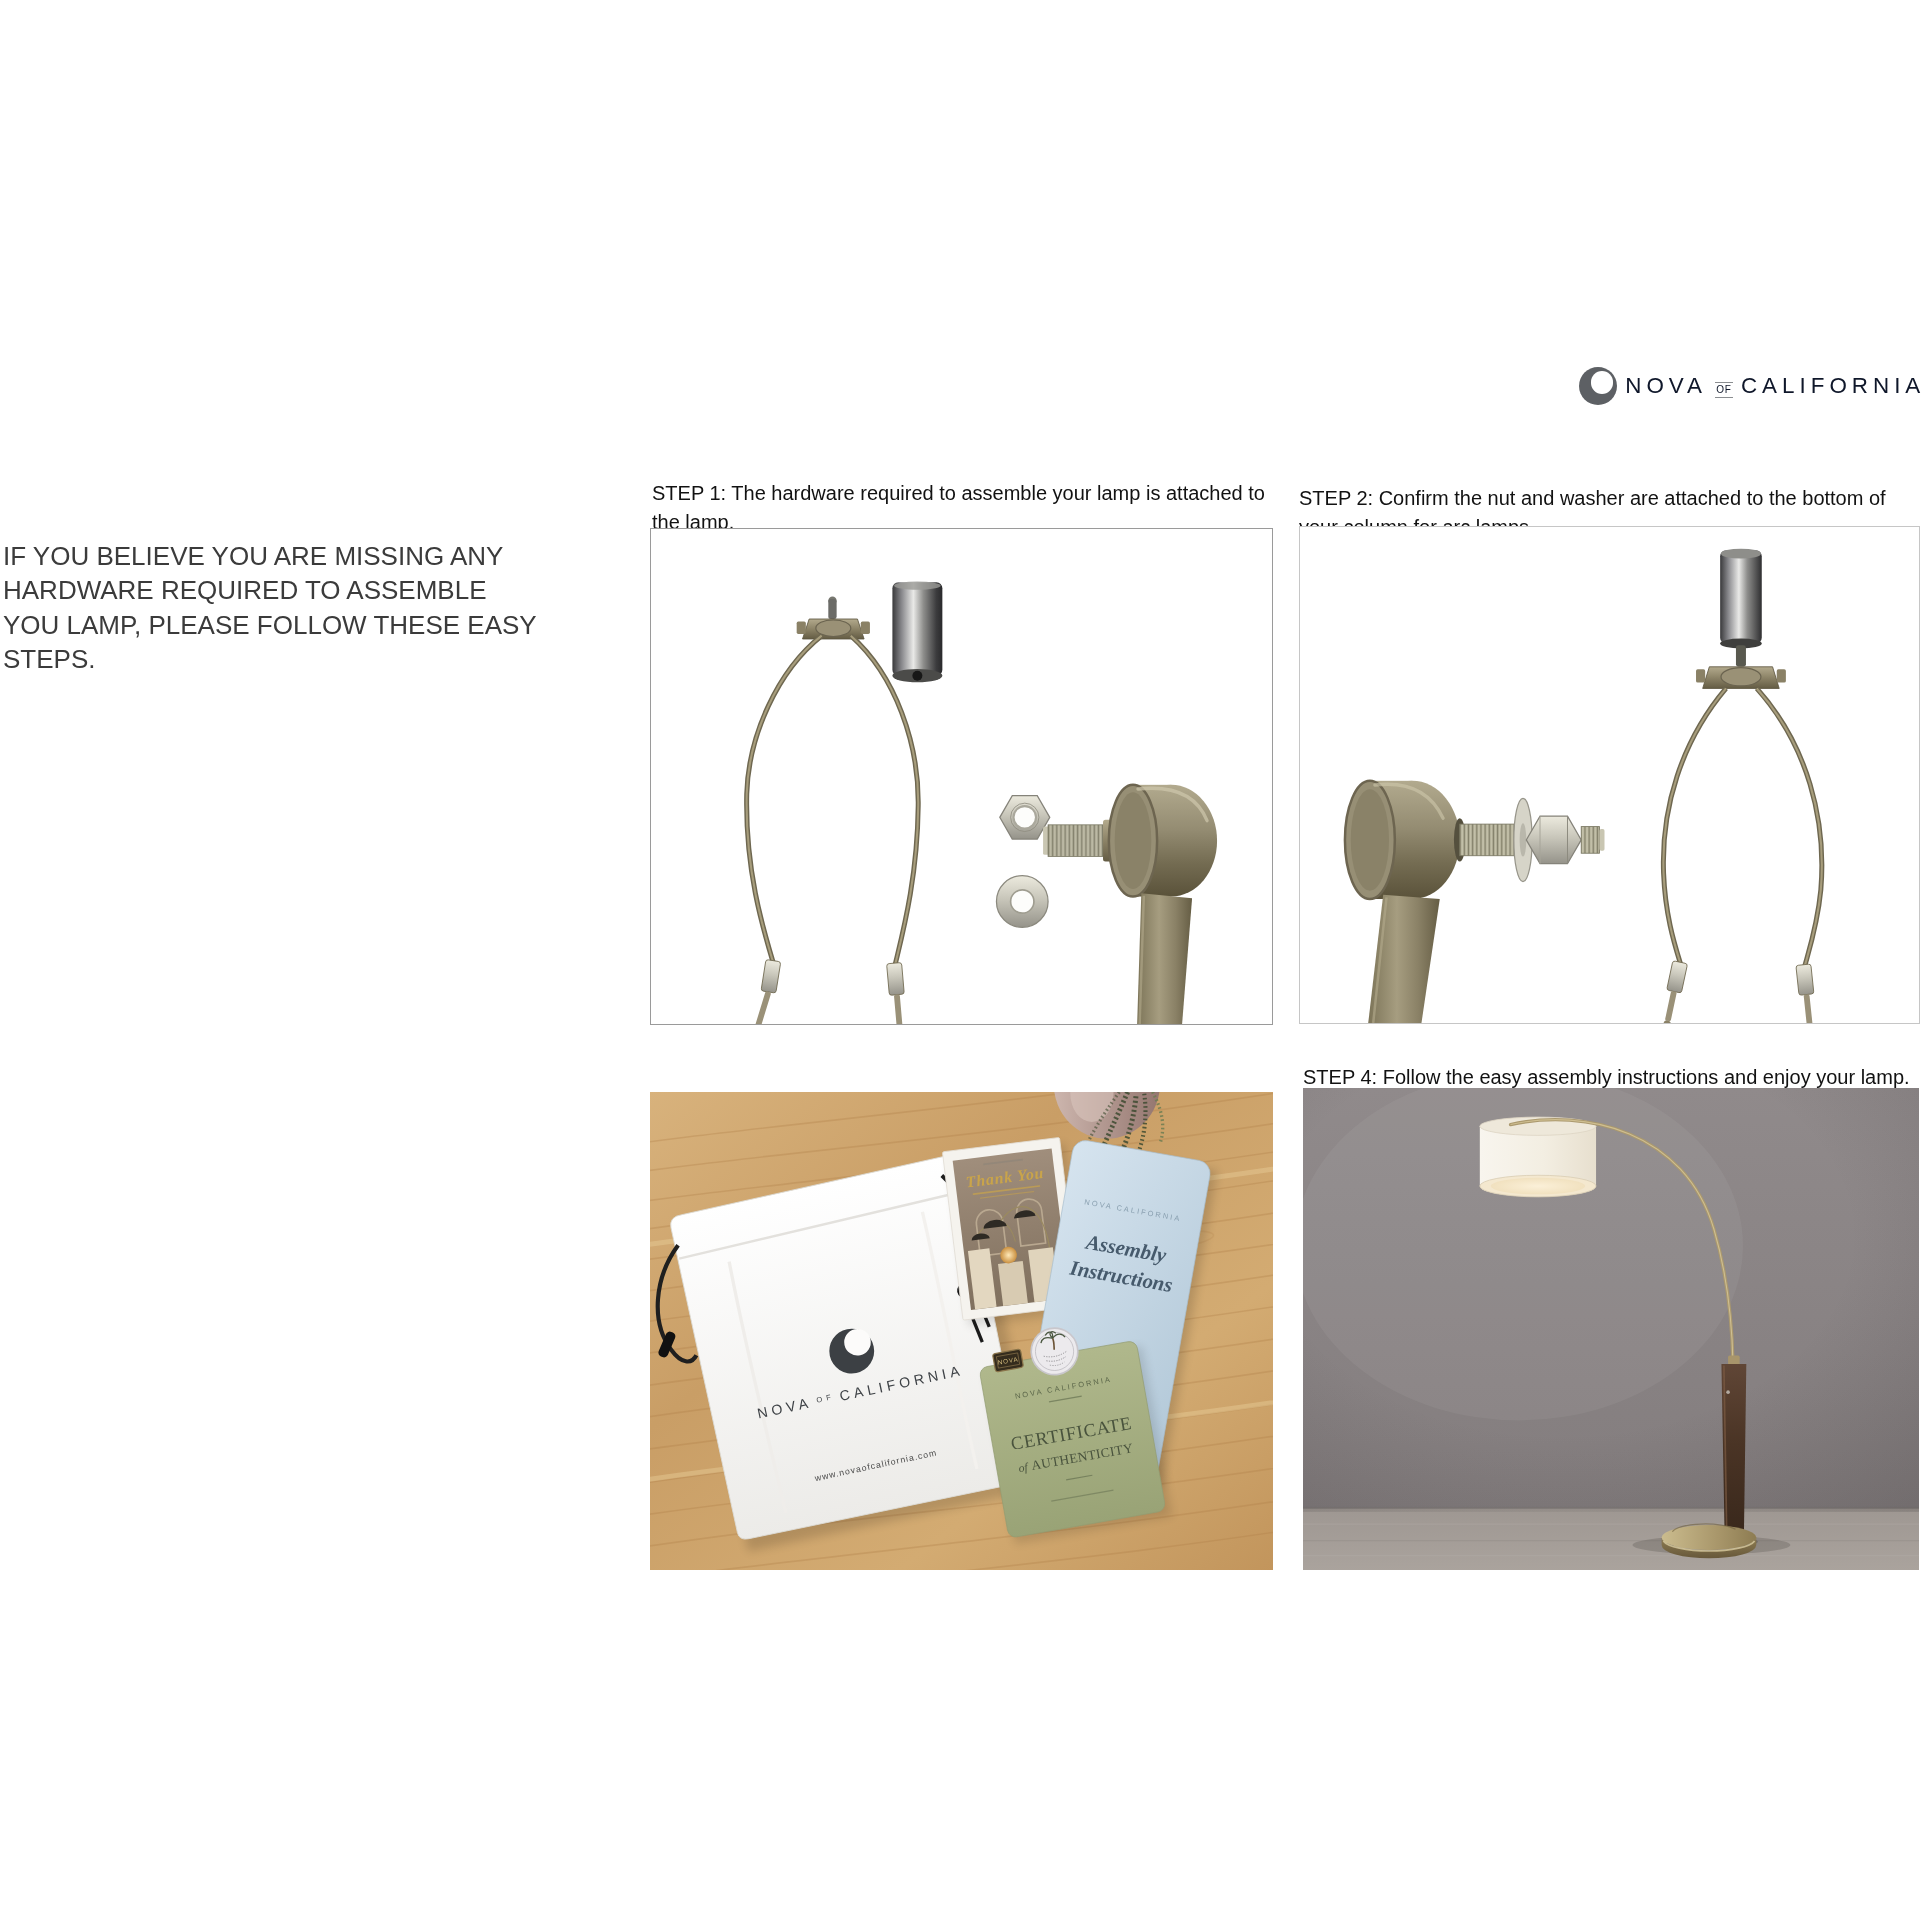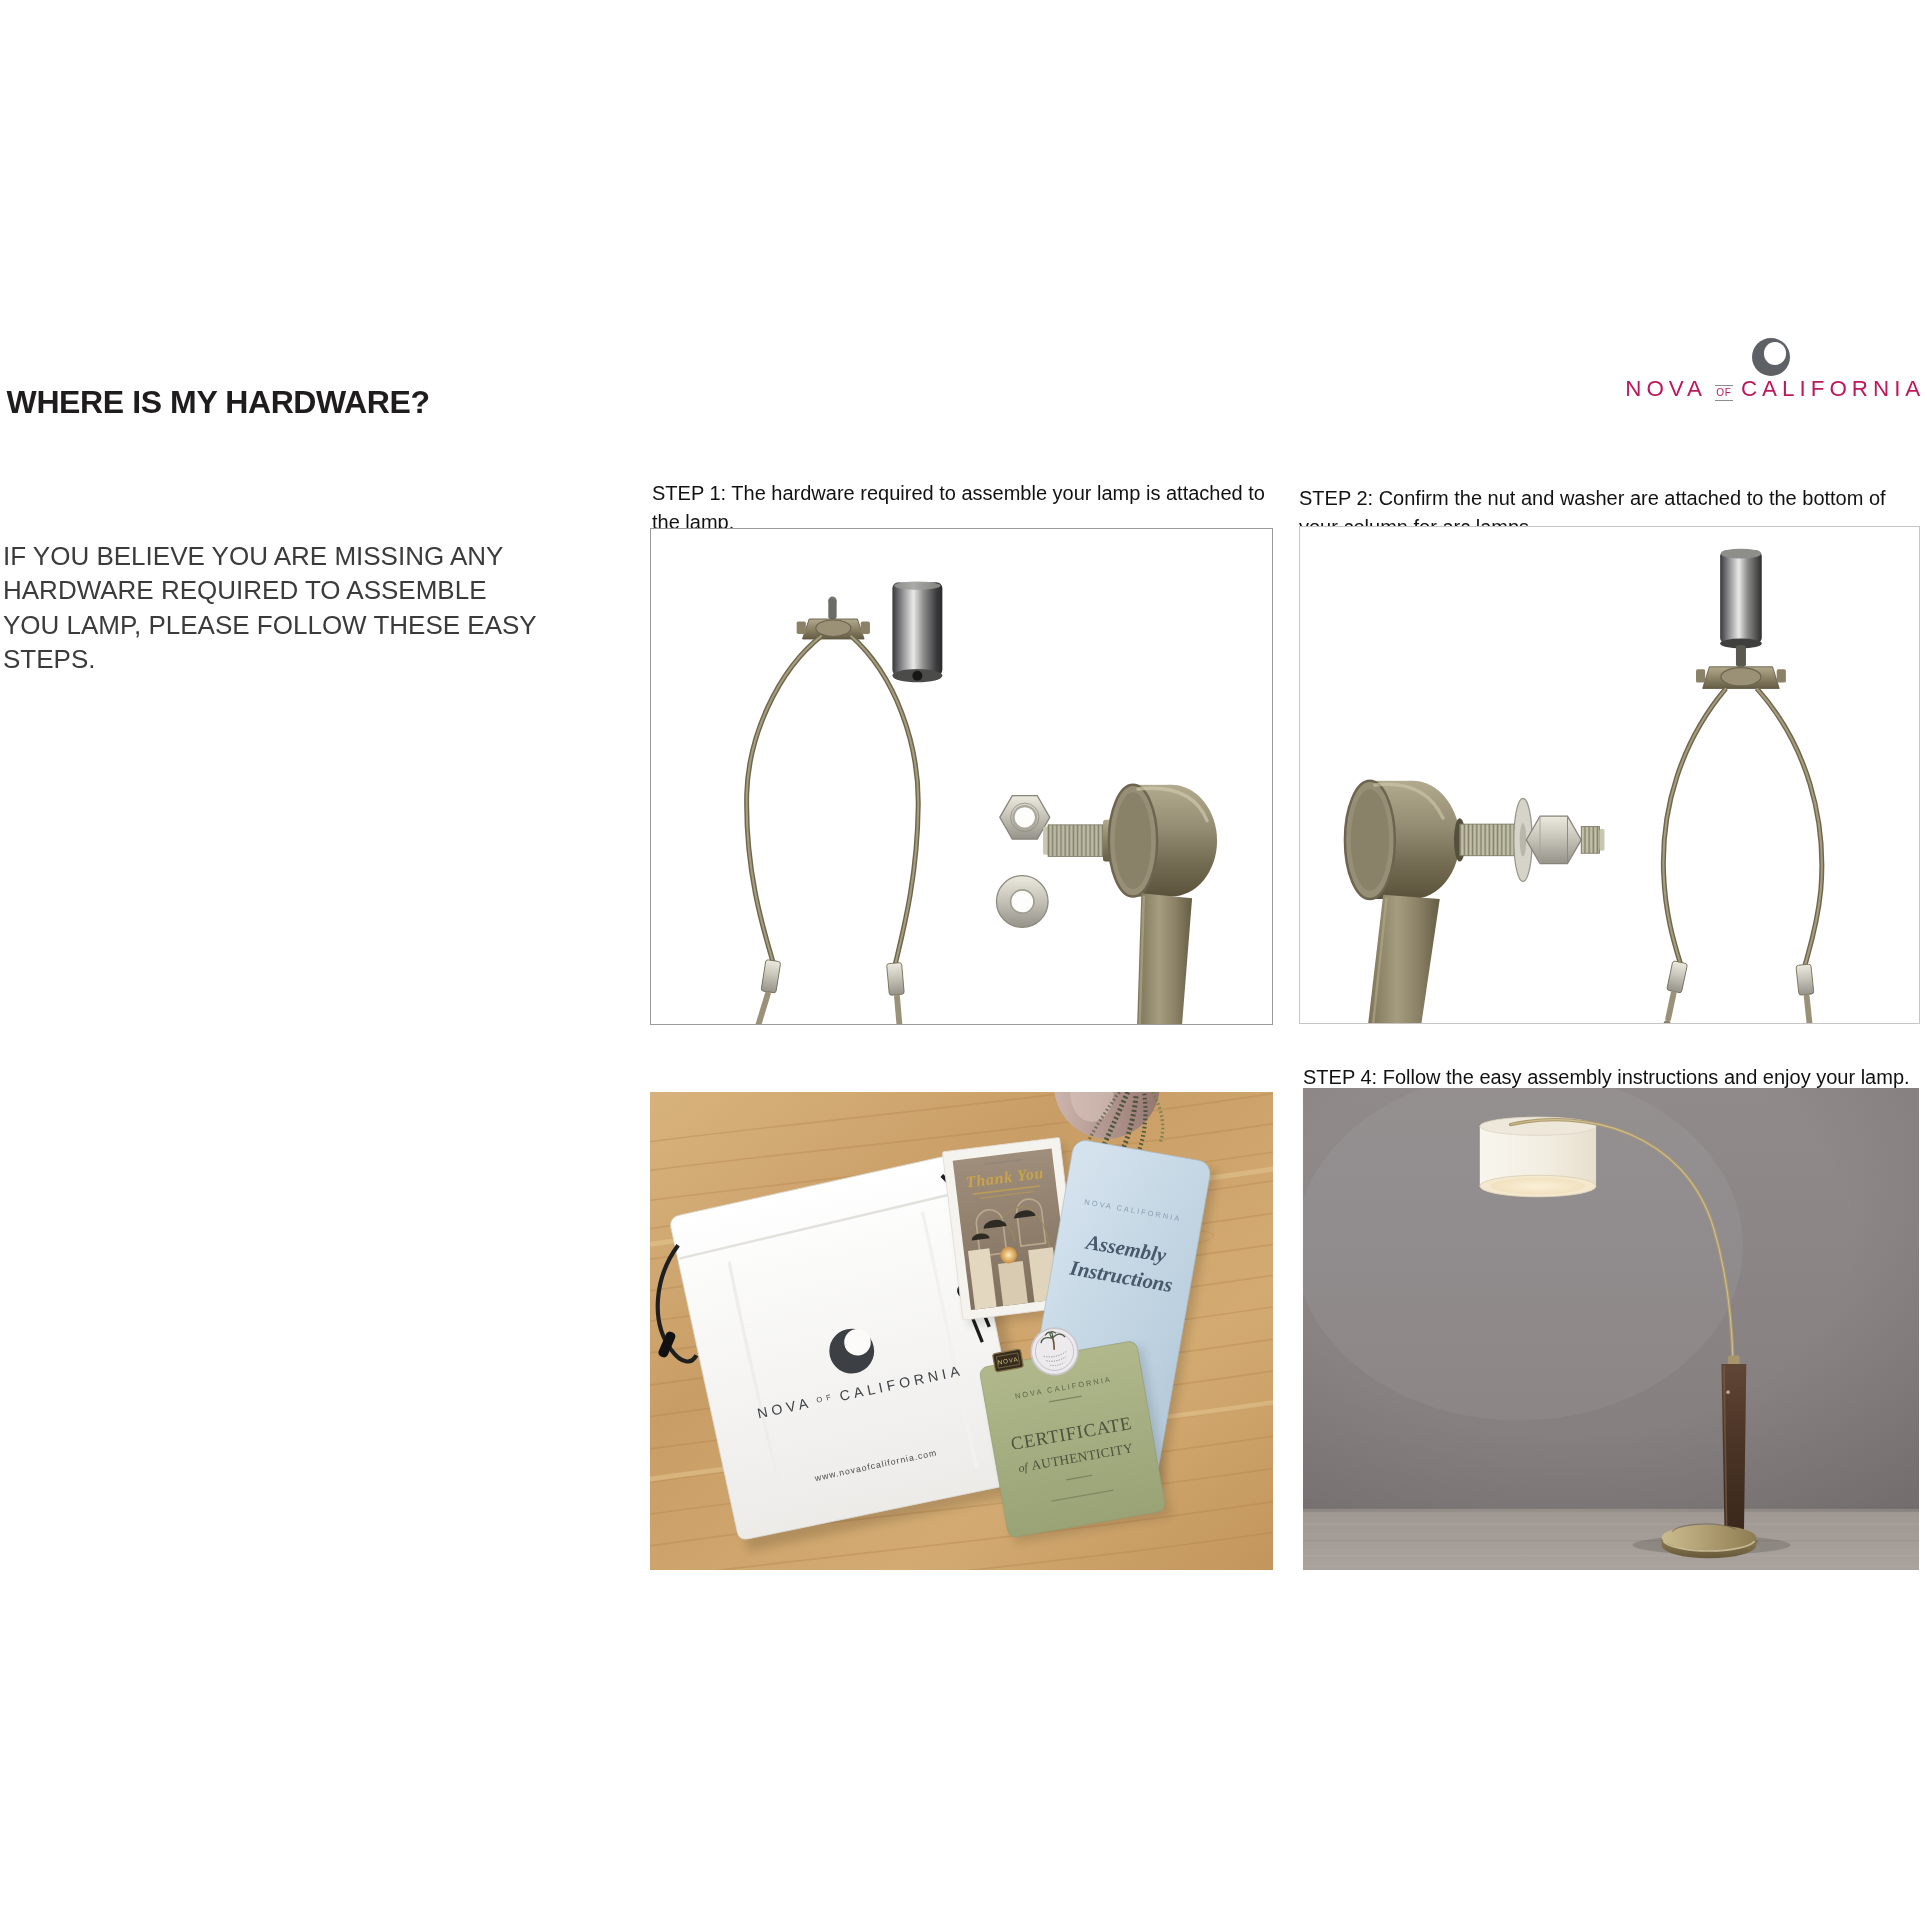--- a/index.html
+++ b/index.html
@@ -1,20 +1,20 @@
 <!DOCTYPE html>
 <html style="font-size:13.3px"><head>
 <meta charset="utf-8">
 <style>
   html,body{margin:0;padding:0;background:#ffffff;}
   .page{position:relative;width:1927px;height:1927px;background:#fff;overflow:hidden;
         font-family:"Liberation Sans",sans-serif;}
   .title{position:absolute;left:6.6px;top:363px;font-size:32px;font-weight:700;
          color:#1e1c1d;letter-spacing:-0.4px;}
-  .logo{position:absolute;right:1.7px;top:338px;display:flex;align-items:center;color:#be185d;flex-direction:column;}
+  .logo{position:absolute;right:1.7px;top:367px;display:flex;align-items:center;color:#0f172a;}
   .logo-mark{width:38px;height:38px;border-radius:50%;background:#5d6064;position:relative;flex:0 0 auto;}
   .logo-mark::after{content:"";position:absolute;width:22.4px;height:22.4px;border-radius:50%;
          background:#fff;top:4.2px;left:11.6px;}
   .logo-word{font-size:22.4px;letter-spacing:5px;margin-left:8.3px;white-space:nowrap;}
   .logo-of{font-size:10px;letter-spacing:0.8px;line-height:1;border-top:0.8px solid #8a8d90;
          border-bottom:0.8px solid #8a8d90;padding:1.7px 1.7px;margin:0 7.5px;display:inline-block;}
   .intro{position:absolute;left:3px;top:513px;width:544px;font-size:26px;line-height:1.32;
          color:#3b3b3b;}
   .caption{position:absolute;font-size:20px;line-height:1.45;color:#121212;}
   #cap1{left:652px;top:459px;width:627px;}
@@ -26,21 +26,20 @@
   #fig2{left:1299px;top:526px;width:621px;height:498px;border:1.7px solid #c6c6c6;background:#fff;}
   #fig3{left:650px;top:1092px;width:623px;height:478px;}
   #fig4{left:1303px;top:1088px;width:616px;height:482px;}
   .fig svg{display:block;width:100%;height:100%;}
 </style>
 </head>
 <body>
 
 <div class="page">
 
-  <h1 class="title">WHERE IS MY HARDWARE?</h1>
 
   <div class="logo">
     <span class="logo-mark"></span>
     <span class="logo-word"><span>NOVA</span><span class="logo-of">OF</span><span>CALIFORNIA</span></span>
   </div>
 
   <p class="intro">IF YOU BELIEVE YOU ARE MISSING ANY HARDWARE REQUIRED TO ASSEMBLE YOU LAMP, PLEASE FOLLOW THESE EASY STEPS.</p>
 
   <p class="caption" id="cap1">STEP 1: The hardware required to assemble your lamp is attached to the lamp.</p>
   <p class="caption" id="cap2">STEP 2: Confirm the nut and washer are attached to the bottom of your column for arc lamps</p>

